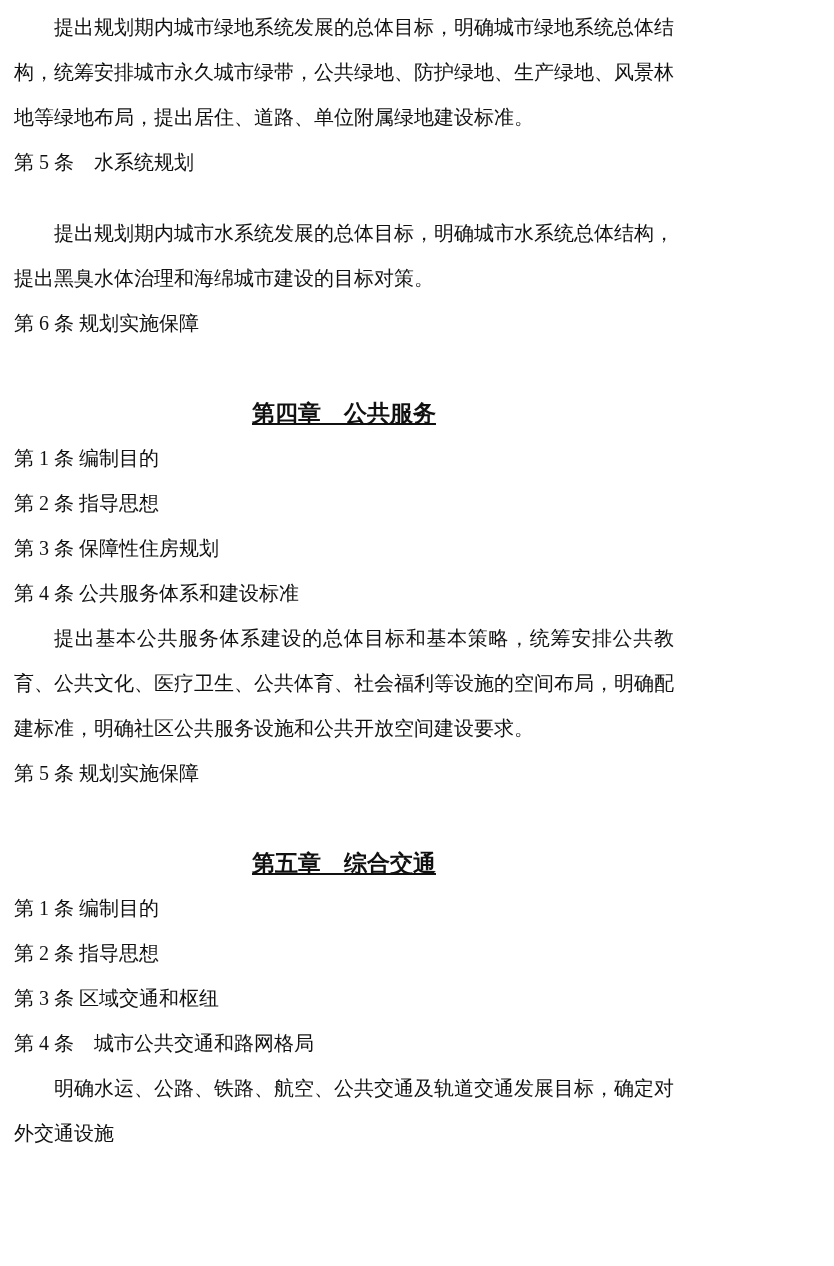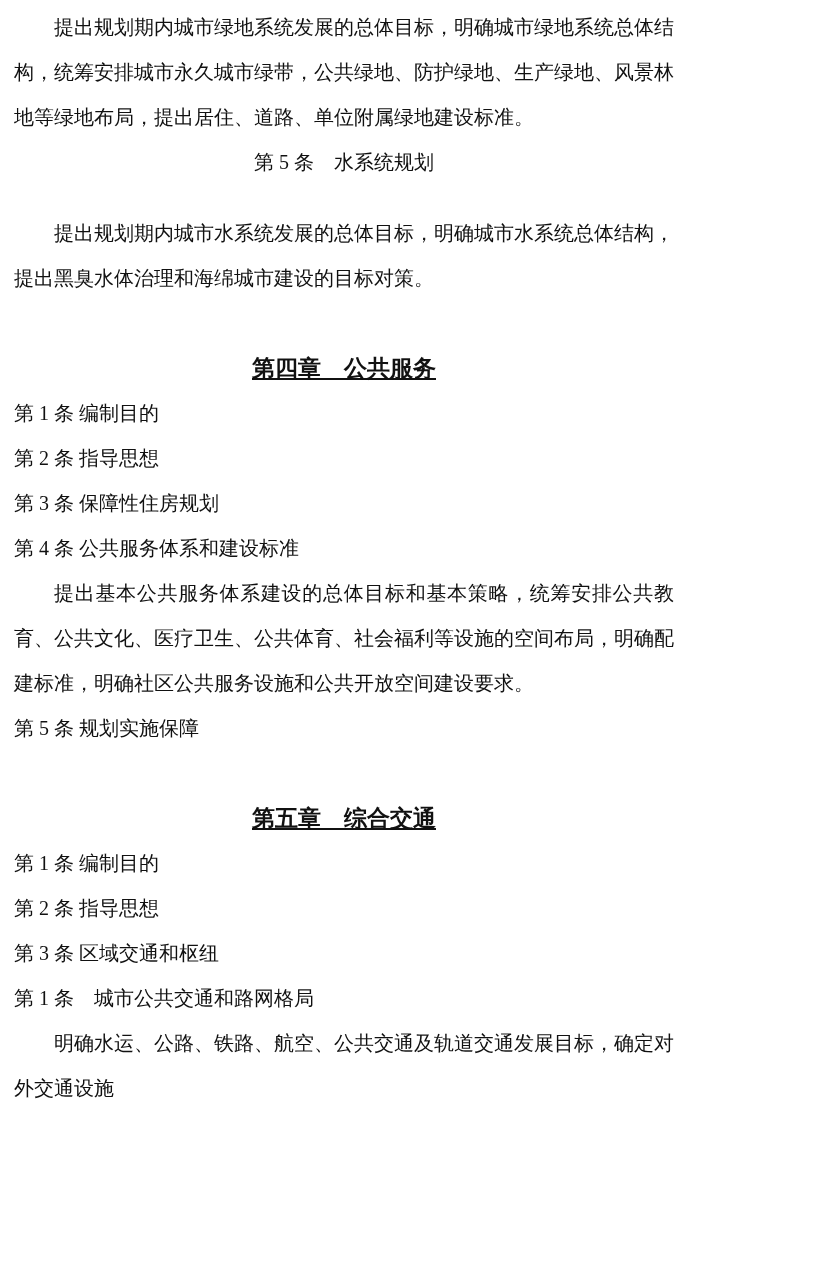--- a/index.html
+++ b/index.html
@@ -38,36 +38,36 @@
   }
   .para-chapter {
     text-align: center;
     font-weight: bold;
     font-size: 23px;
     margin-top: 45px;
     text-decoration: underline;
   }
   .gap-after {
     margin-bottom: 26px;
-    text-align: center;
   }
 </style>
 </head>
 <body>
 
 <main class="page">
     <div class="para para-body">提出规划期内城市绿地系统发展的总体目标，明确城市绿地系统总体结构，统筹安排城市永久城市绿带，公共绿地、防护绿地、生产绿地、风景林地等绿地布局，提出居住、道路、单位附属绿地建设标准。</div>
     <div class="para para-article gap-after">第 5 条　水系统规划</div>
     <div class="para para-body">提出规划期内城市水系统发展的总体目标，明确城市水系统总体结构，提出黑臭水体治理和海绵城市建设的目标对策。</div>
+    <div class="para para-article">第 6 条 规划实施保障</div>
     <div class="para para-chapter">第四章　公共服务</div>
     <div class="para para-article">第 1 条 编制目的</div>
     <div class="para para-article">第 2 条 指导思想</div>
     <div class="para para-article">第 3 条 保障性住房规划</div>
     <div class="para para-article">第 4 条 公共服务体系和建设标准</div>
     <div class="para para-body">提出基本公共服务体系建设的总体目标和基本策略，统筹安排公共教育、公共文化、医疗卫生、公共体育、社会福利等设施的空间布局，明确配建标准，明确社区公共服务设施和公共开放空间建设要求。</div>
     <div class="para para-article">第 5 条 规划实施保障</div>
     <div class="para para-chapter">第五章　综合交通</div>
     <div class="para para-article">第 1 条 编制目的</div>
     <div class="para para-article">第 2 条 指导思想</div>
     <div class="para para-article">第 3 条 区域交通和枢纽</div>
-    <div class="para para-article">第 1 条　城市公共交通和路网格局</div>
+    <div class="para para-article">第 4 条　城市公共交通和路网格局</div>
     <div class="para para-body">明确水运、公路、铁路、航空、公共交通及轨道交通发展目标，确定对外交通设施</div>
   </main>
 
 </body></html>

